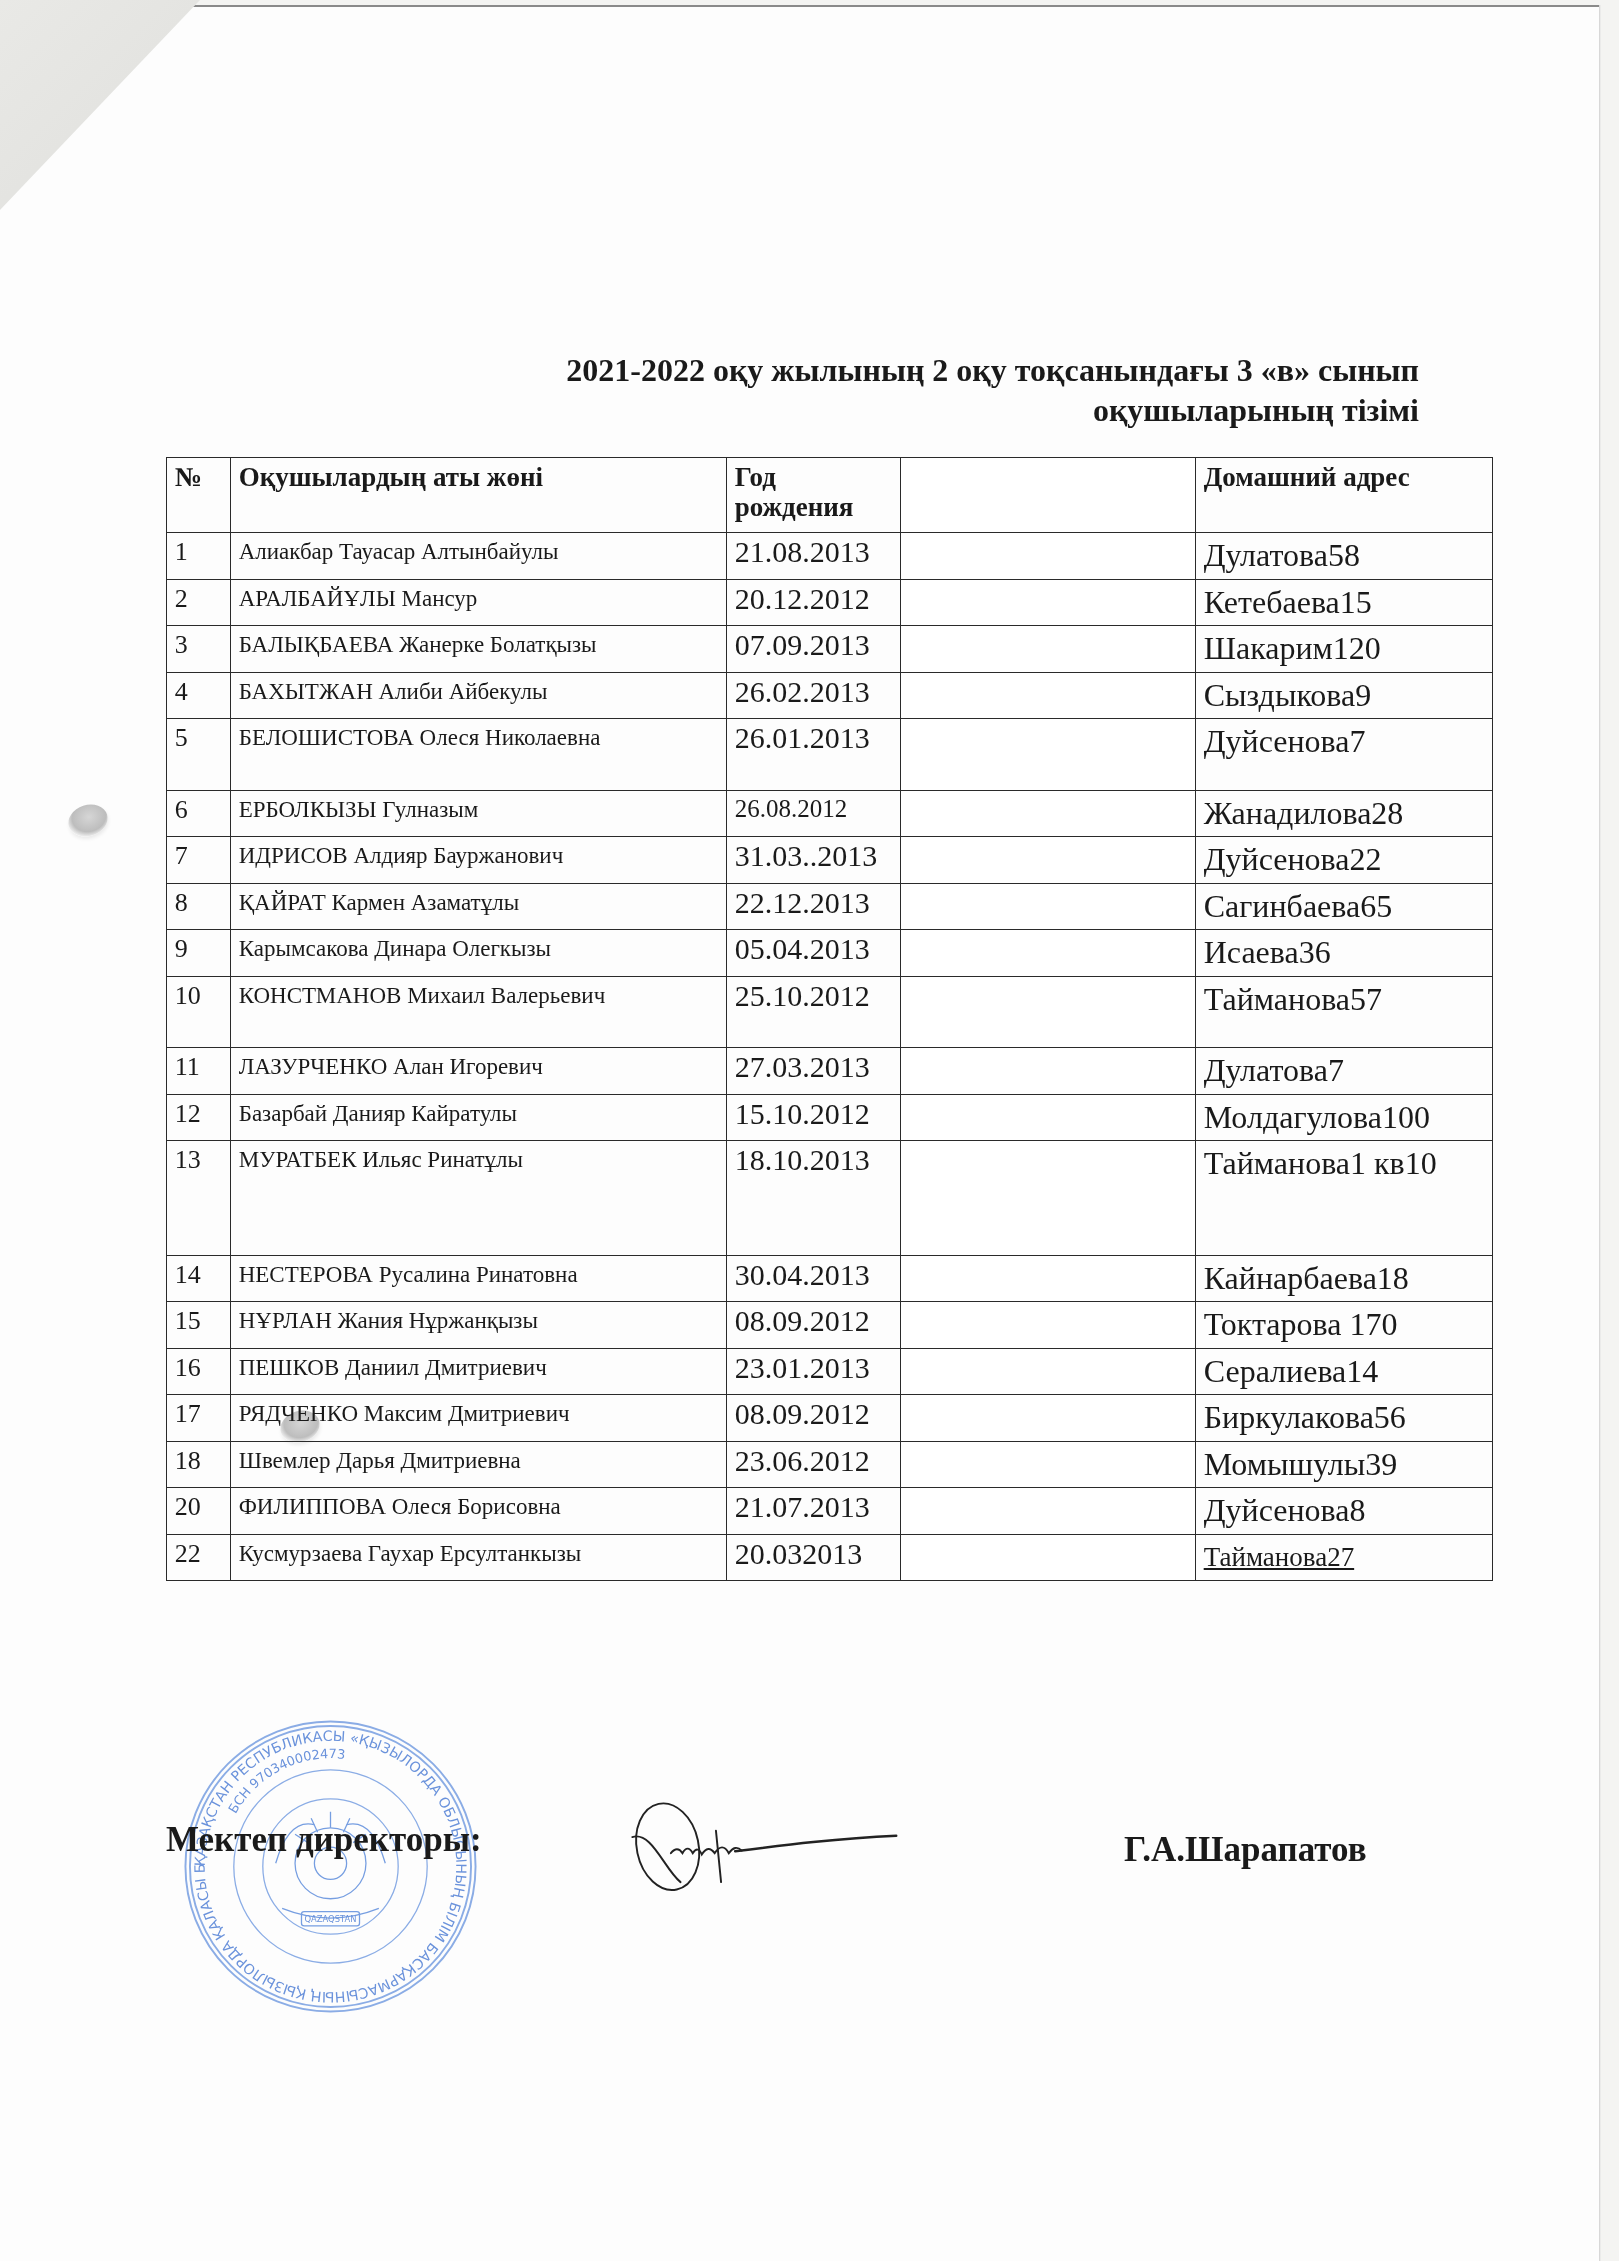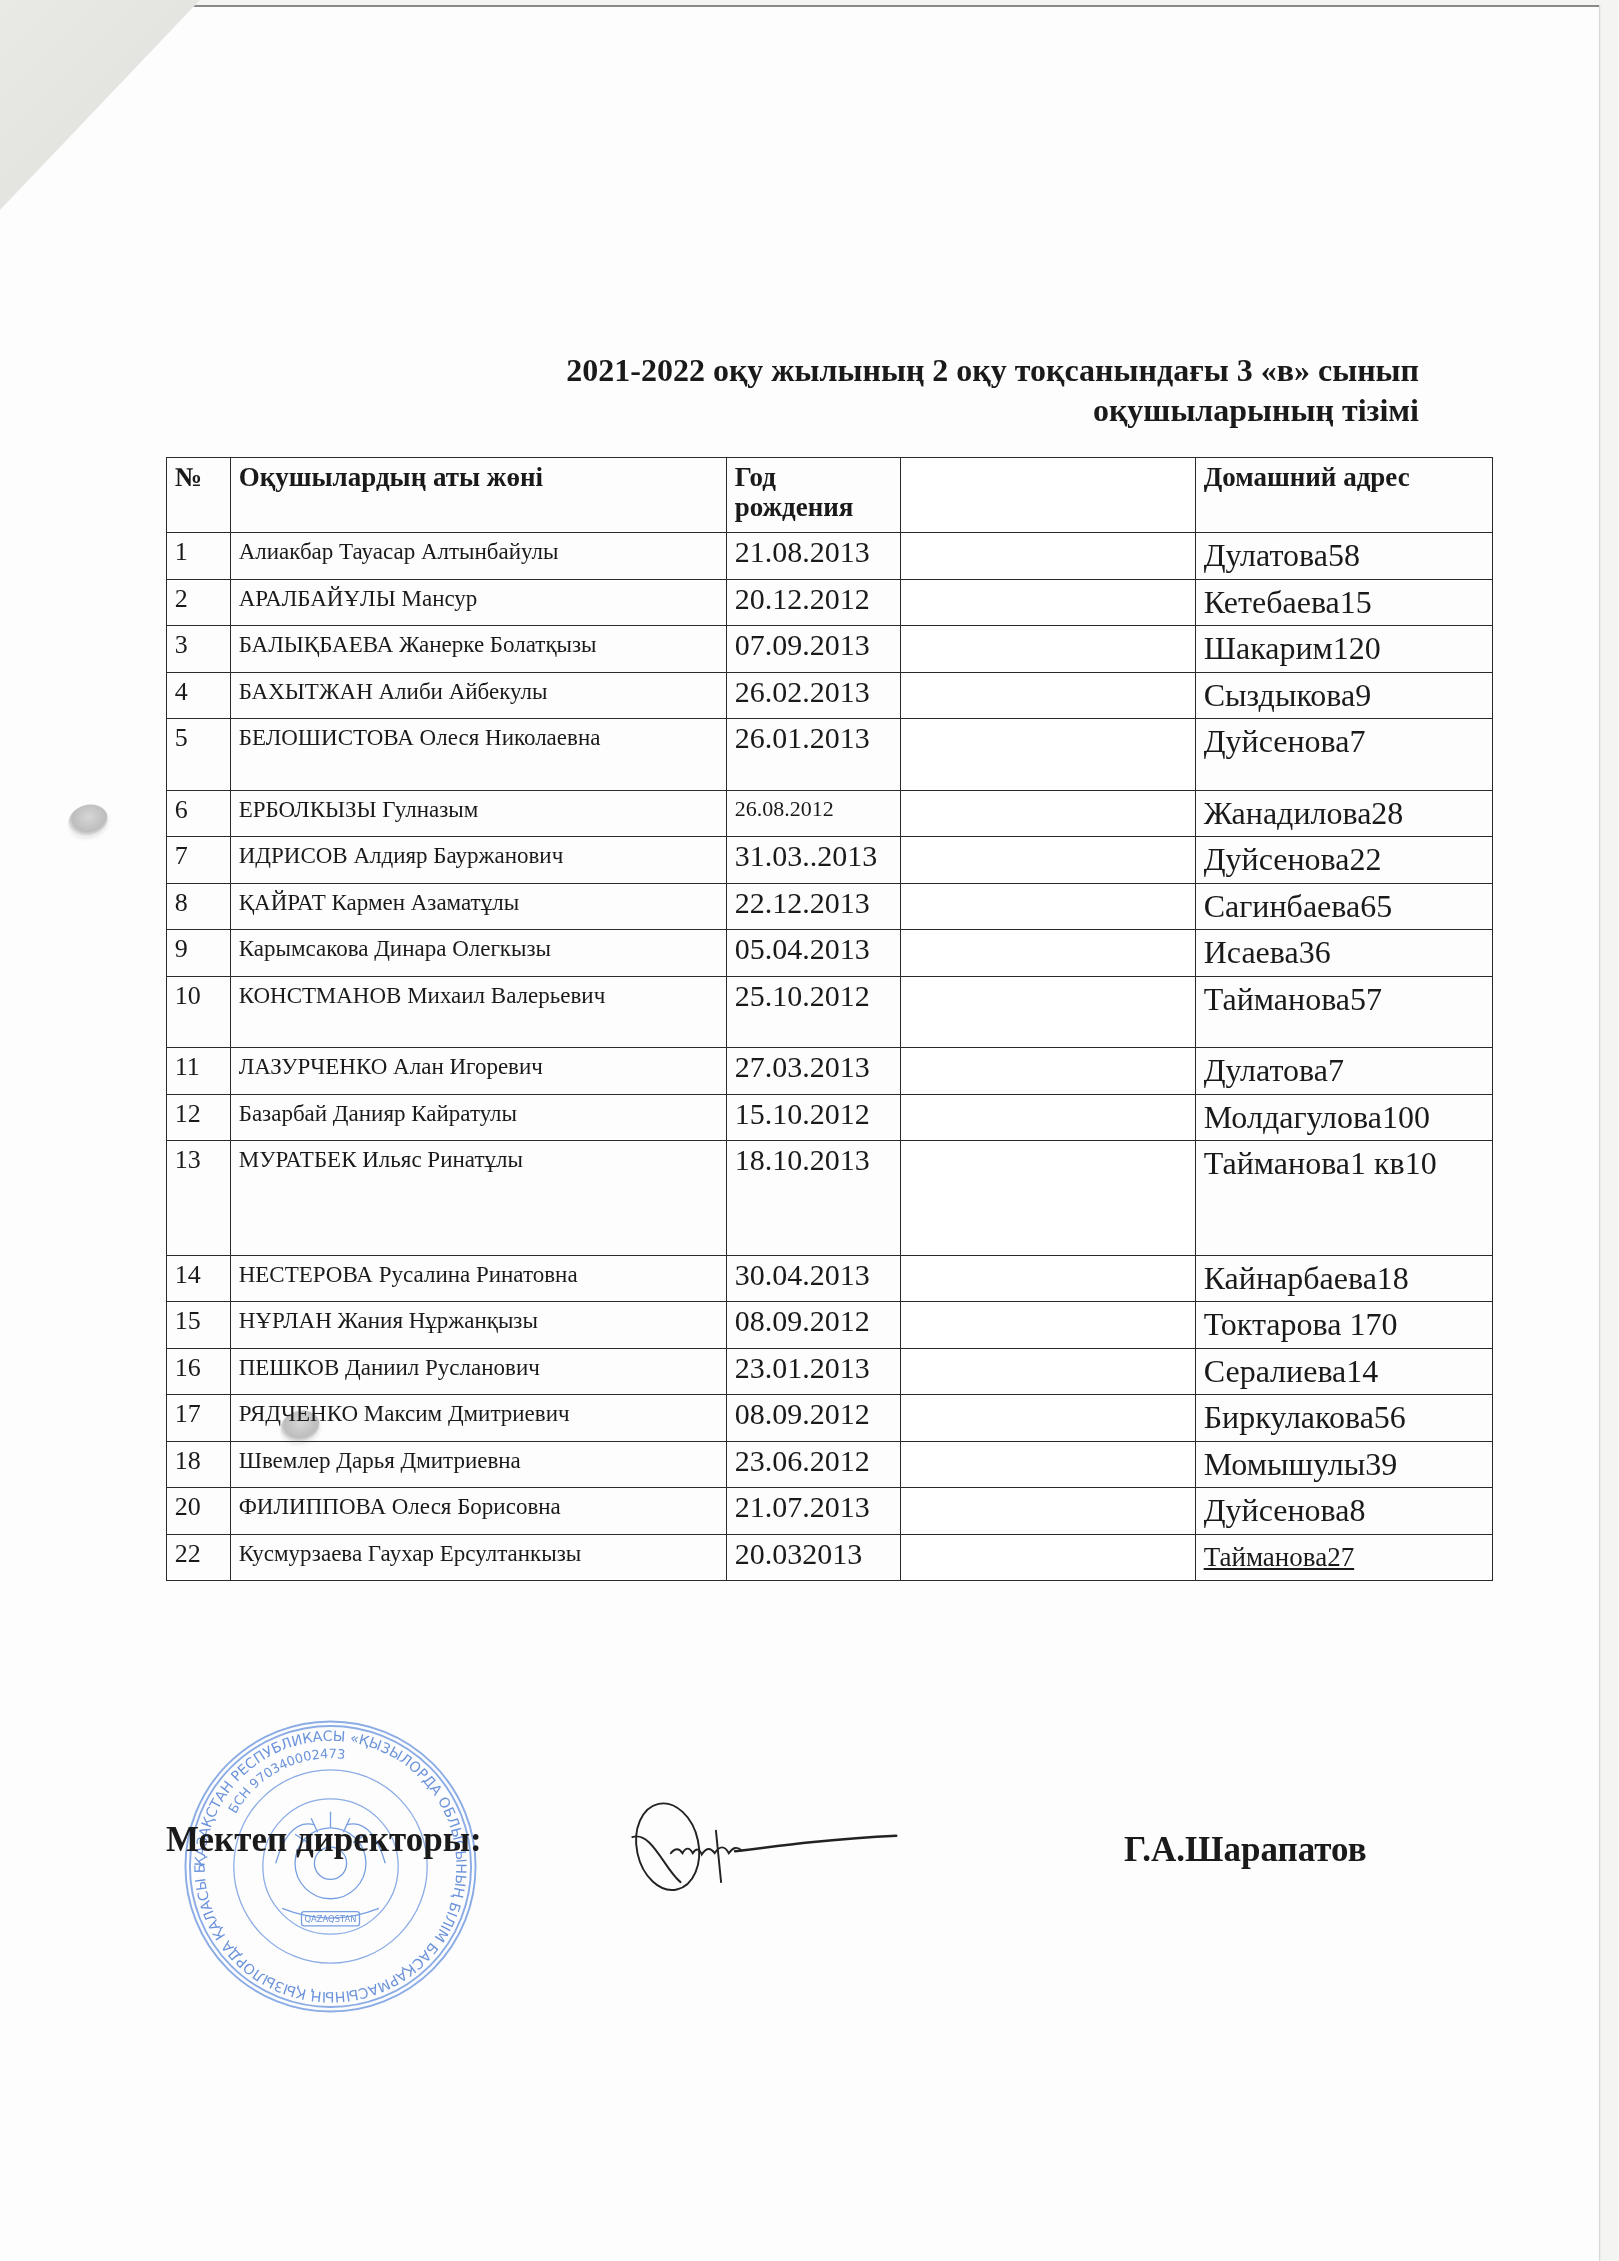--- a/index.html
+++ b/index.html
@@ -52,21 +52,21 @@
   }
   col.c-num { width: 64px; }
   col.c-name { width: 496px; }
   col.c-date { width: 174px; }
   col.c-iin { width: 295px; }
   col.c-addr { width: 297px; }
   th { font-weight: bold !important; font-size: 27px; line-height: 30px; height: 68px; }
   td.num { font-size: 26px; line-height: 30px; }
   td.name { font-size: 23px; line-height: 30px; }
   td.date { font-size: 30px; line-height: 30px; }
-  td.date.small { font-size: 22px; line-height: 28px; }
+  td.date.small { font-size: 25px; line-height: 28px; }
   td.addr { font-size: 32px; line-height: 36px; padding-top: 6.4px; }
   td.addr.small { font-size: 27px; text-decoration: underline; }
   td.iin, th.iin {
     background: #ffffff;
     border-top-color: #ffffff; border-bottom-color: #ffffff;
   }
   tr.r-std td { height: 39px; }
   tr.r-tall td { height: 64px; }
   tr.r-xtall td { height: 107px; }
 
@@ -212,21 +212,21 @@
       </tr>
       <tr class="r-std">
         <td class="num">15</td>
         <td class="name">НҰРЛАН Жания Нұржанқызы</td>
         <td class="date">08.09.2012</td>
         <td class="iin"></td>
         <td class="addr">Токтарова 170</td>
       </tr>
       <tr class="r-std">
         <td class="num">16</td>
-        <td class="name">ПЕШКОВ Даниил Русланович</td>
+        <td class="name">ПЕШКОВ Даниил Дмитриевич</td>
         <td class="date">23.01.2013</td>
         <td class="iin"></td>
         <td class="addr">Сералиева14</td>
       </tr>
       <tr class="r-std">
         <td class="num">17</td>
         <td class="name">РЯДЧЕНКО Максим Дмитриевич</td>
         <td class="date">08.09.2012</td>
         <td class="iin"></td>
         <td class="addr">Биркулакова56</td>

